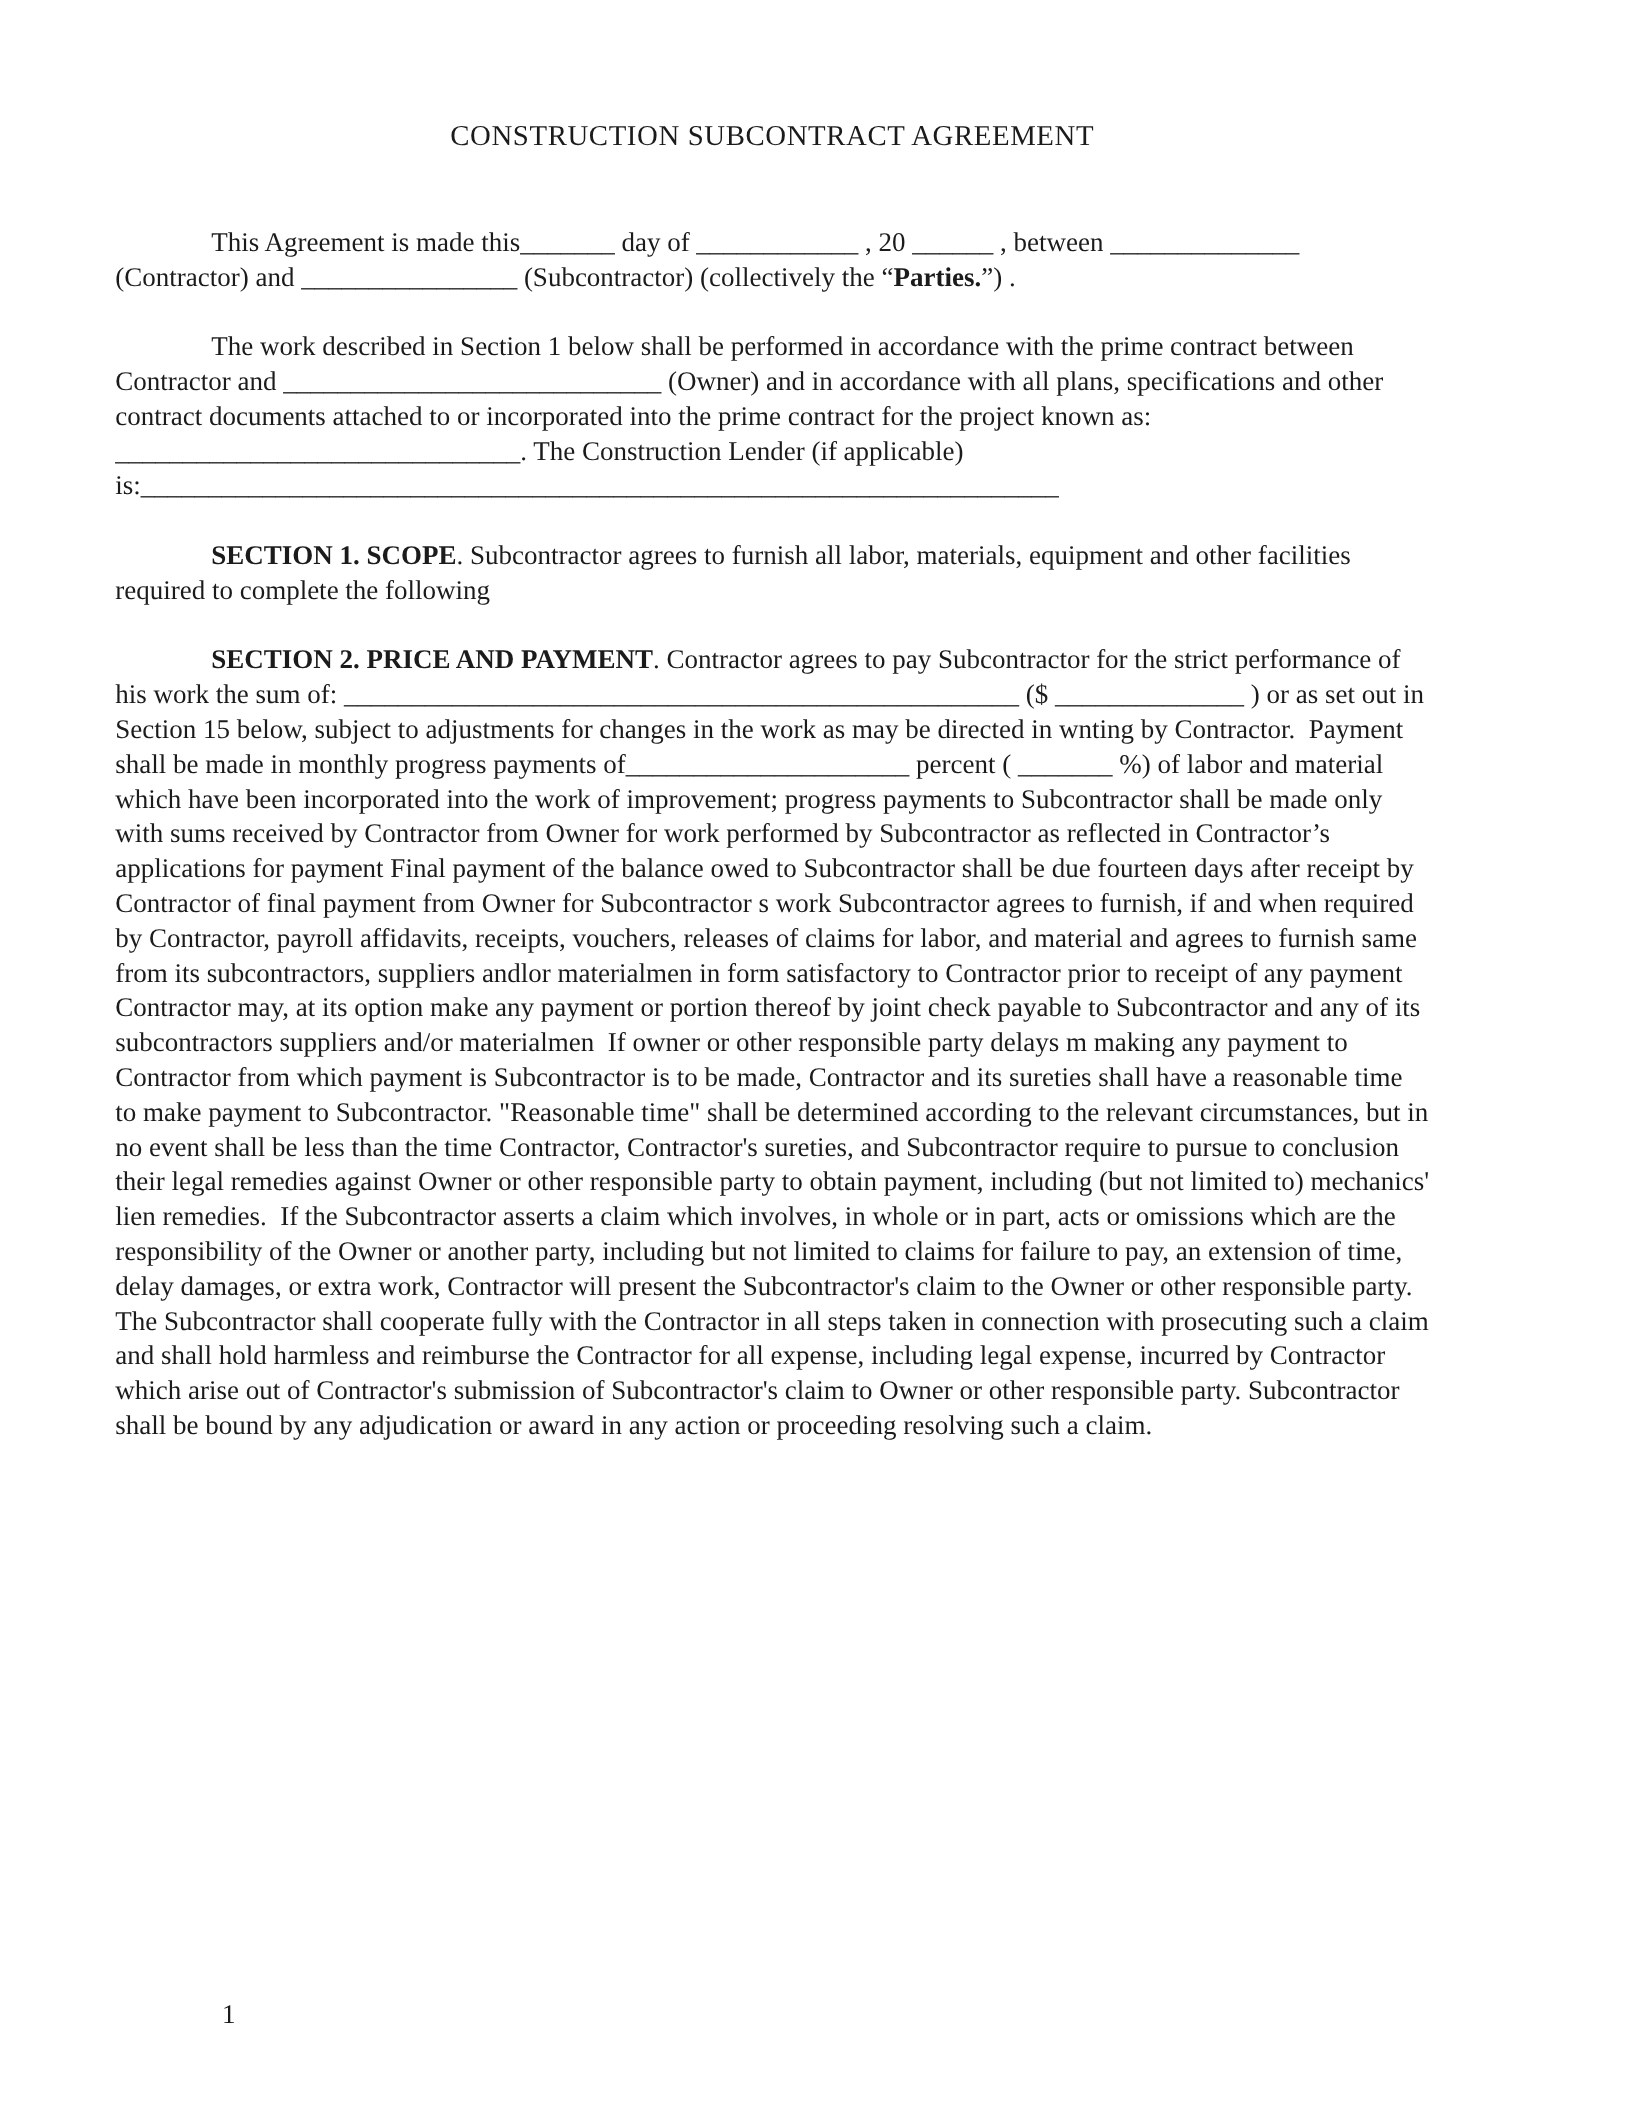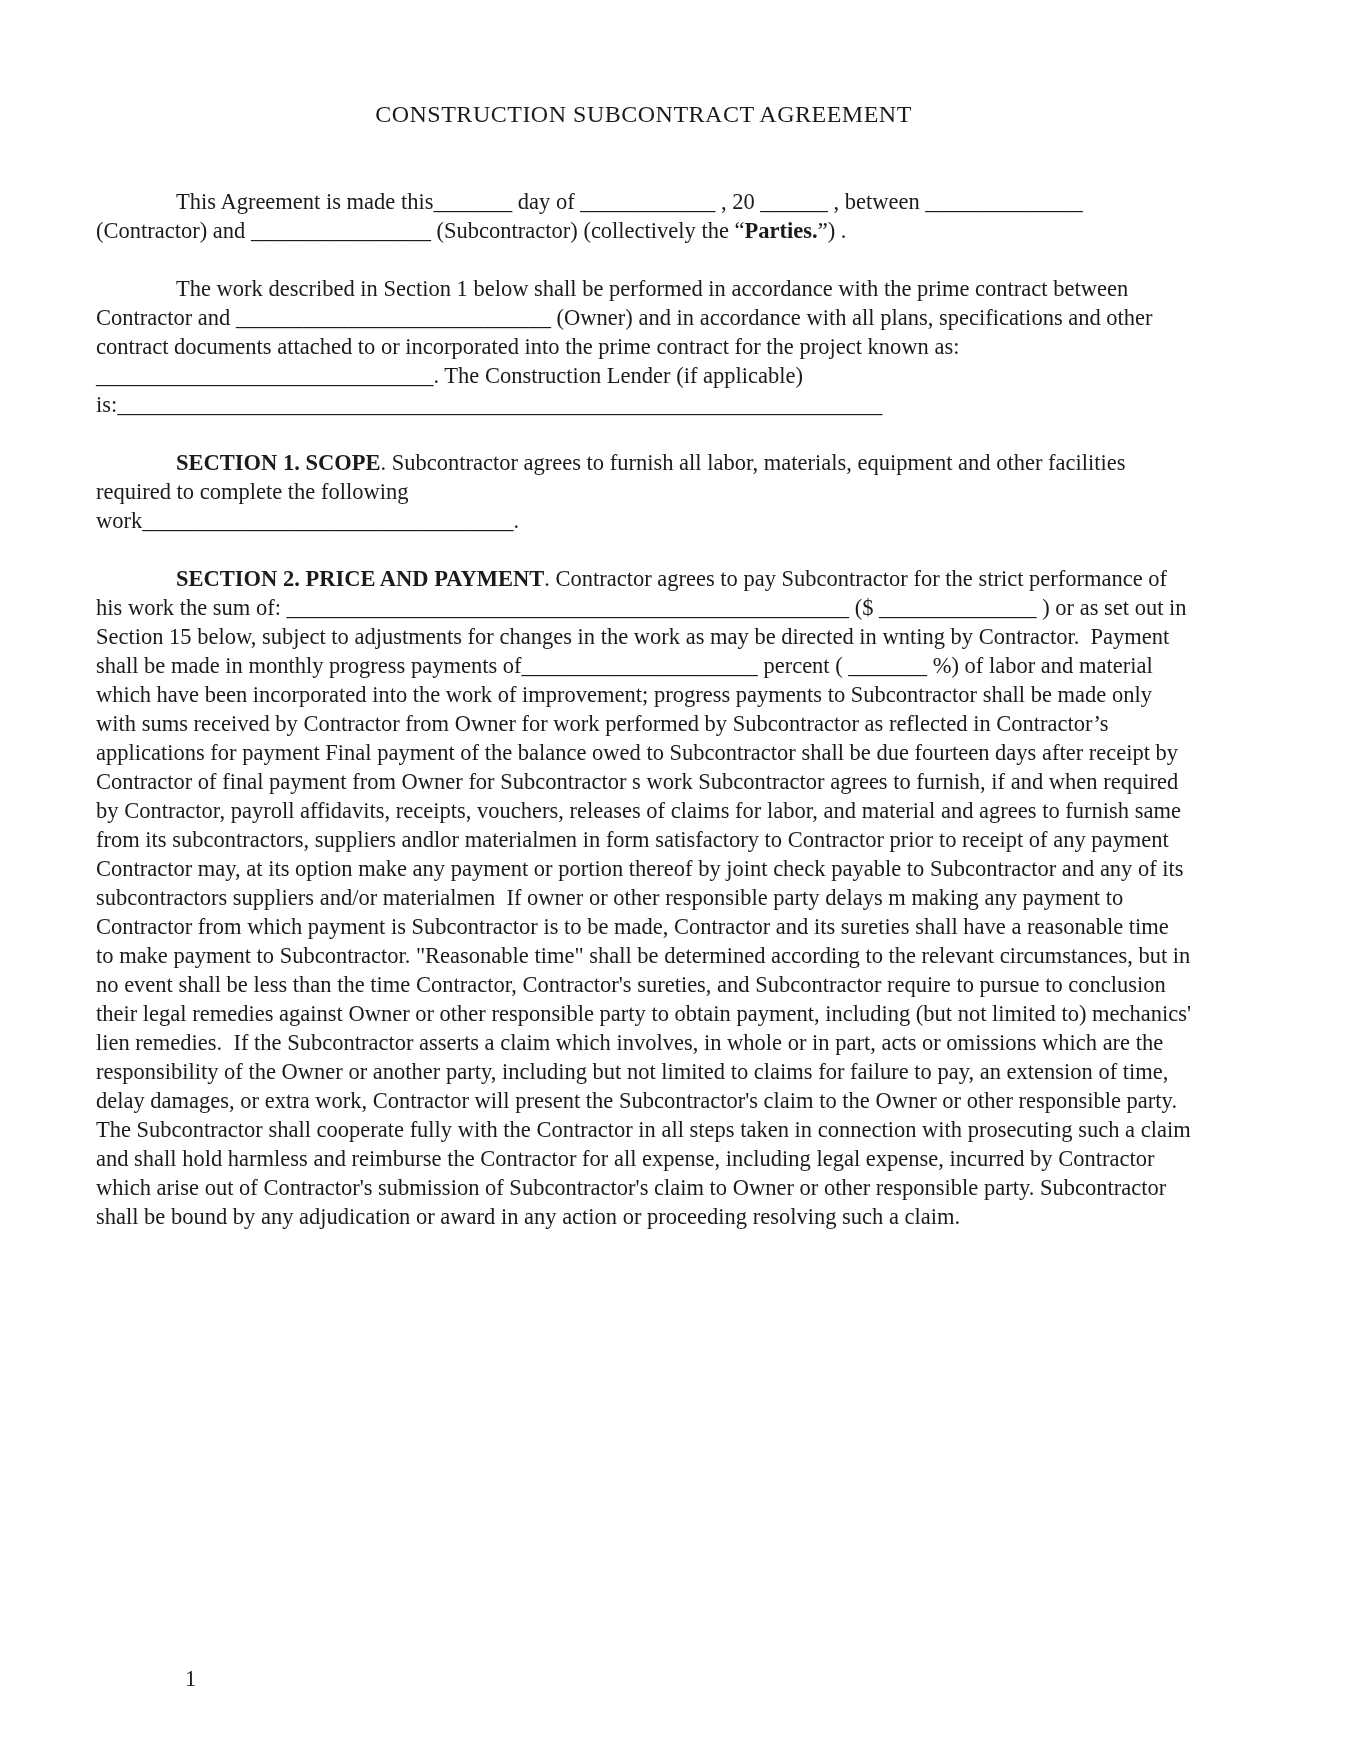--- a/index.html
+++ b/index.html
@@ -58,21 +58,21 @@
 <div class="page">
 
   <h1 class="doc-title">CONSTRUCTION SUBCONTRACT AGREEMENT</h1>
 
   <div class="doc">
 
     <p><span>This Agreement is made this_______ day of ____________ , 20 ______ , between ______________ (Contractor) and ________________ (Subcontractor) (collectively the “</span><span class="bold">Parties.</span><span>”) .</span></p>
 
     <p><span>The work described in Section 1 below shall be performed in accordance with the prime contract between Contractor and ____________________________ (Owner) and in accordance with all plans, specifications and other contract documents attached to or incorporated into the prime contract for the project known as:</span><br><span>______________________________. The Construction Lender (if applicable) is:____________________________________________________________________</span></p>
 
-    <p class="section"><span class="bold">SECTION 1. SCOPE</span><span>. Subcontractor agrees to furnish all labor, materials, equipment and other facilities required to complete the following</span><br><span>work_________________________________.</span></p>
+    <p class="section"><span class="bold">SECTION 1. SCOPE</span><span>. Subcontractor agrees to furnish all labor, materials, equipment and other facilities required to complete the following</span><br></p>
 
     <p class="section"><span class="bold">SECTION 2. PRICE AND PAYMENT</span><span>. Contractor agrees to pay Subcontractor for the strict performance of his work the sum of: __________________________________________________ ($ ______________ ) or as set out in Section 15 below, subject to adjustments for changes in the work as may be directed in wnting by Contractor.  Payment shall be made in monthly progress payments of_____________________ percent ( _______ %) of labor and material which have been incorporated into the work of improvement; progress payments to Subcontractor shall be made only with sums received by Contractor from Owner for work performed by Subcontractor as reflected in Contractor’s applications for payment Final payment of the balance owed to Subcontractor shall be due fourteen days after receipt by Contractor of final payment from Owner for Subcontractor s work Subcontractor agrees to furnish, if and when required by Contractor, payroll affidavits, receipts, vouchers, releases of claims for labor, and material and agrees to furnish same from its subcontractors, suppliers andlor materialmen in form satisfactory to Contractor prior to receipt of any payment Contractor may, at its option make any payment or portion thereof by joint check payable to Subcontractor and any of its subcontractors suppliers and/or materialmen  If owner or other responsible party delays m making any payment to Contractor from which payment is Subcontractor is to be made, Contractor and its sureties shall have a reasonable time to make payment to Subcontractor. "Reasonable time" shall be determined according to the relevant circumstances, but in no event shall be less than the time Contractor, Contractor's sureties, and Subcontractor require to pursue to conclusion their legal remedies against Owner or other responsible party to obtain payment, including (but not limited to) mechanics' lien remedies.  If the Subcontractor asserts a claim which involves, in whole or in part, acts or omissions which are the responsibility of the Owner or another party, including but not limited to claims for failure to pay, an extension of time, delay damages, or extra work, Contractor will present the Subcontractor's claim to the Owner or other responsible party. The Subcontractor shall cooperate fully with the Contractor in all steps taken in connection with prosecuting such a claim and shall hold harmless and reimburse the Contractor for all expense, including legal expense, incurred by Contractor which arise out of Contractor's submission of Subcontractor's claim to Owner or other responsible party. Subcontractor shall be bound by any adjudication or award in any action or proceeding resolving such a claim.</span></p>
 
   </div>
 
   <div class="page-number">1</div>
 
 </div>
 
 </body></html>

